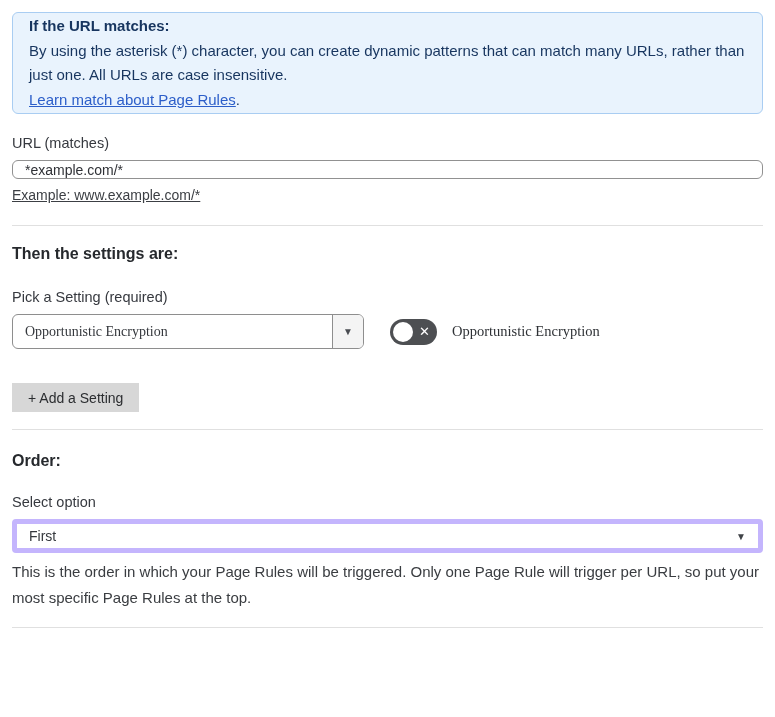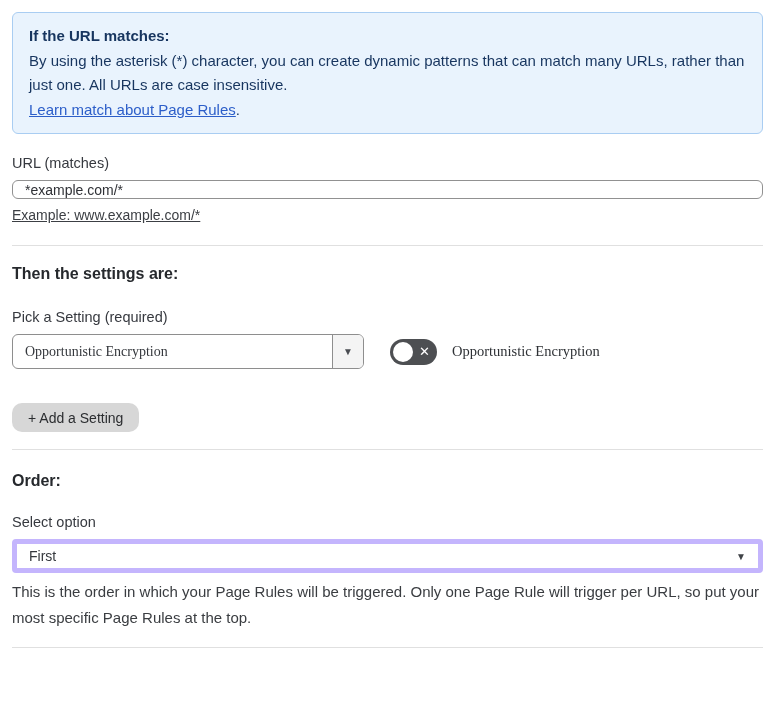--- a/index.html
+++ b/index.html
@@ -18,21 +18,21 @@
     font-size: 20px;
     line-height: 24px;
     font-weight: 700;
     color: #24272b;
     margin-bottom: 21px;
   }
   .info-box {
     background: #e9f3fd;
     border: 1px solid #a9cdf2;
     border-radius: 6px;
-    padding: 11px 16px;
+    padding: 1px 16px;
     font-size: 15px;
     line-height: 24.5px;
     color: #17355f;
     margin-bottom: 20px;
   }
   .info-box .info-heading { font-weight: 700; }
   .info-box a.info-link {
     color: #2c5ec9;
     text-decoration: underline;
     cursor: pointer;
@@ -153,21 +153,21 @@
     font-size: 14.5px;
     color: #2e3135;
   }
   .btn {
     display: inline-flex;
     align-items: center;
     justify-content: center;
     height: 30px;
     padding: 0 16px;
     border: none;
-    border-radius: 10px;
+    border-radius: 0;
     font-family: "Liberation Sans", "DejaVu Sans", sans-serif;
     font-size: 14px;
     cursor: pointer;
   }
   .btn-gray {
     background: #d7d7d7;
     color: #2b2d30;
   }
   .add-setting-btn { margin-top: 34px; height: 29px; }
   .full-select {

